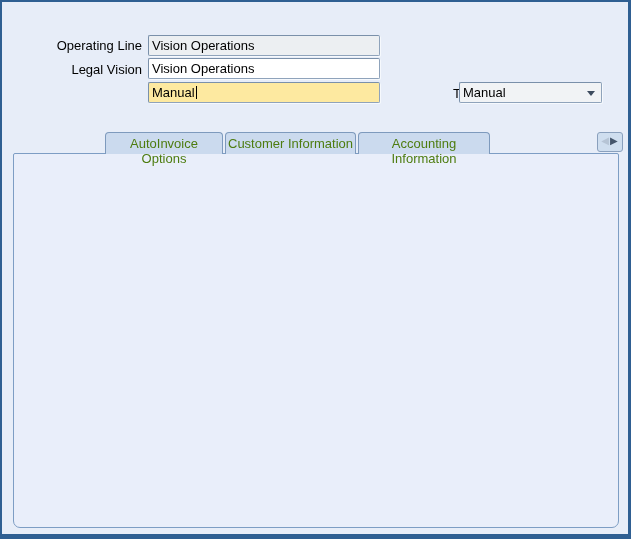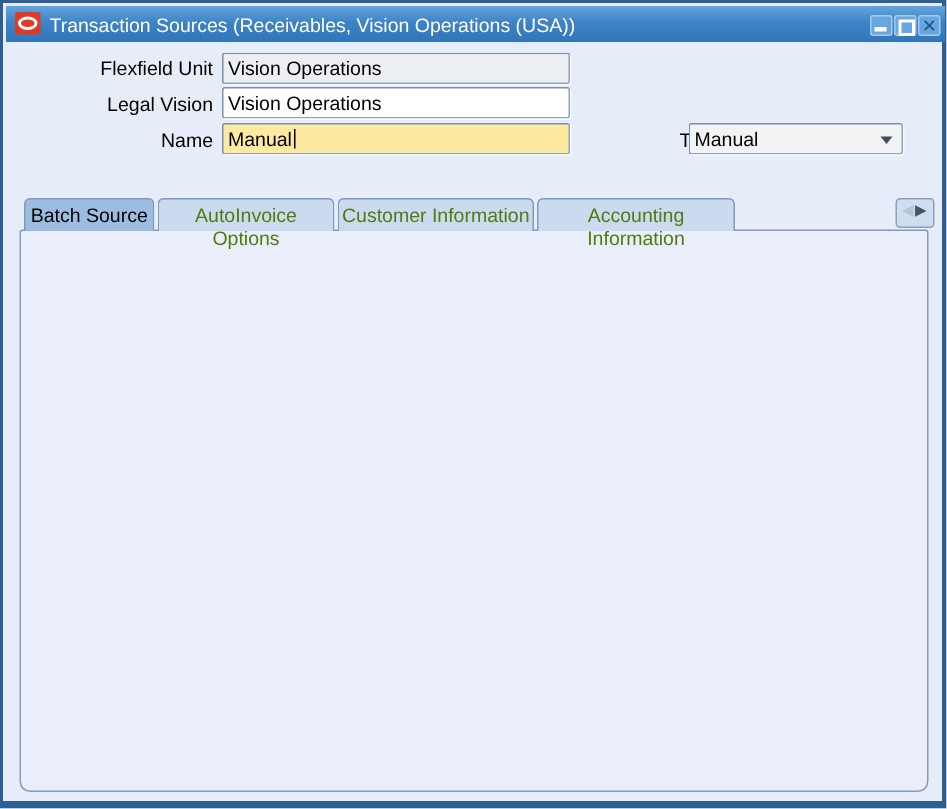--- a/index.html
+++ b/index.html
@@ -93,52 +93,35 @@
   .flexbox{
     position:absolute;left:586px;top:447px;width:21px;height:23px;box-sizing:border-box;
     background:#fbfdfe;border:1px solid #a9bdd3;border-radius:2px;
   }
 </style>
 </head>
 <body>
 
 <div class="window">
 
-  <div class="titlebar">
-    <div class="oracle-logo">
-        <i></i>
-      </div>
-    <div class="title-text">Transaction Sources (Receivables, Vision Operations (USA))</div>
-    <div class="winbtn min">
-        <b></b>
-      </div>
-    <div class="winbtn max">
-        <b></b>
-      </div>
-    <div class="winbtn close">
-        <span>✕</span>
-      </div>
-  </div>
 
-  <div class="lbl r" style="left:0;top:36px;width:140px;">Flexfield Unit</div>
+  <div class="lbl r" style="left:0;top:36px;width:140px;">Operating Line</div>
   <div class="fld dis" style="left:146px;top:33px;width:232px;">Vision Operations</div>
 
   <div class="lbl r" style="left:0;top:60px;width:140px;">Legal Vision</div>
   <div class="fld" style="left:146px;top:56px;width:232px;">Vision Operations</div>
 
-  <div class="lbl r" style="left:0;top:84px;width:140px;">Name</div>
   <div class="fld req" style="left:146px;top:80px;width:232px;"><span>Manual</span><span class="caret"></span></div>
 
   <div class="lbl" style="left:418px;top:84px;margin-left:33px;">Type</div>
   <div class="fld combo" style="left:457px;top:80px;width:143px;">
     <span>Manual</span>
     <span class="arrow"></span>
   </div>
 
-  <div class="tab active" style="left:14px;width:87px;">Batch Source</div>
   <div class="tab inactive" style="left:103px;width:118px;">AutoInvoice Options</div>
   <div class="tab inactive" style="left:223px;width:131px;">Customer Information</div>
   <div class="tab inactive" style="left:356px;width:132px;">Accounting Information</div>
   <div class="tabscroll"><span class="lt">◀</span><span class="rt">▶</span></div>
 
   <div class="content"></div>
 
   <div class="lbl r" style="left:30px;top:181px;width:103px;">Description</div>
   <div class="fld req" style="left:137px;top:177px;width:250px;">Manually Entered Invoices</div>
 

